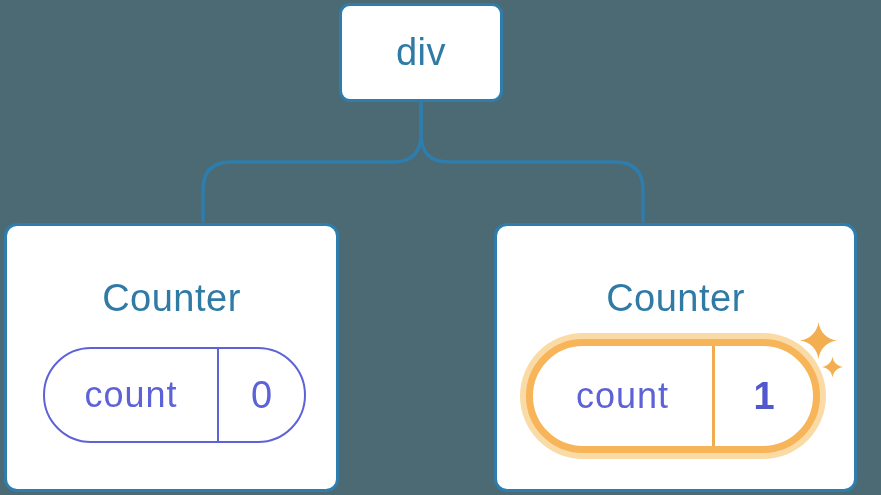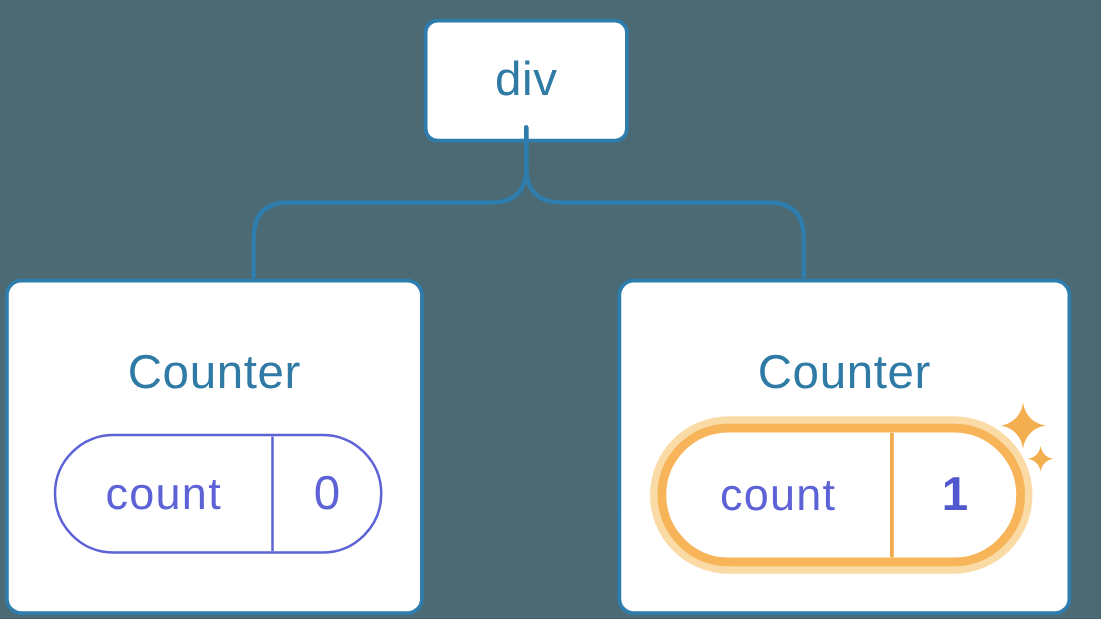--- a/index.html
+++ b/index.html
@@ -17,21 +17,21 @@
 
   
   .root-node {
     position: absolute;
     left: 339px; top: 3px;
     width: 164px; height: 99px;
     background: #ffffff;
     border: 3px solid #2E7DAD;
     border-radius: 11px;
     box-sizing: border-box;
-    display: flex; align-items: center; justify-content: center; margin-top: 12px;
+    display: flex; align-items: center; justify-content: center;
   }
   .root-node .label {
     color: #2F7BA6;
     font-size: 38px;
     letter-spacing: 0.5px;
   }
 
   
   .connectors {
     position: absolute;

